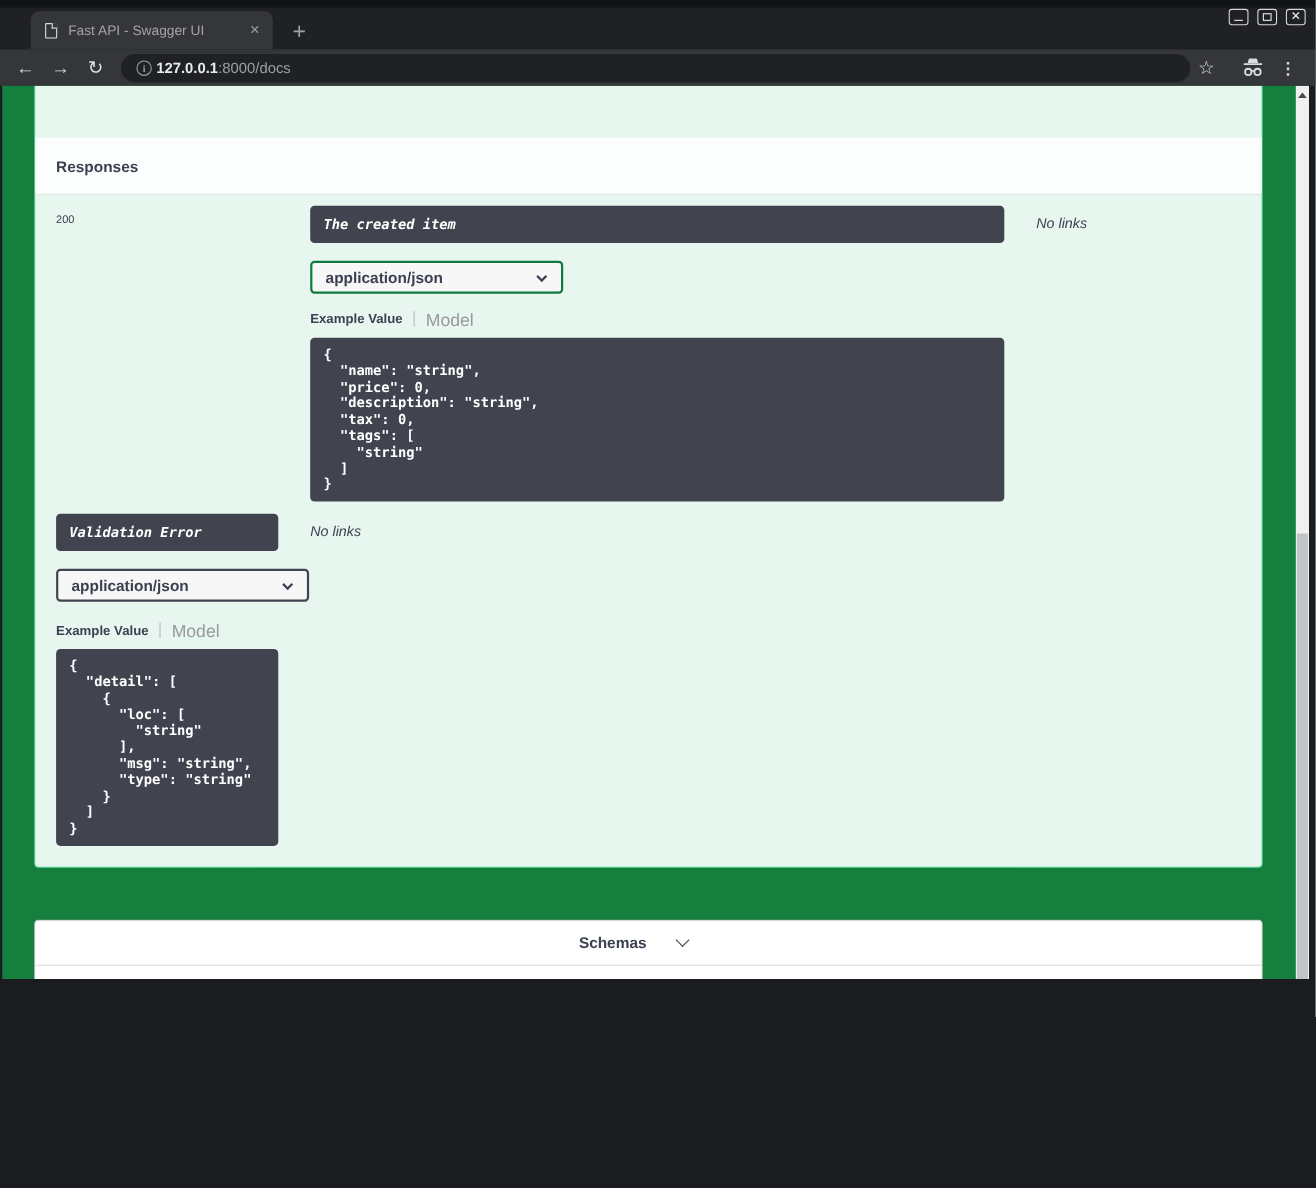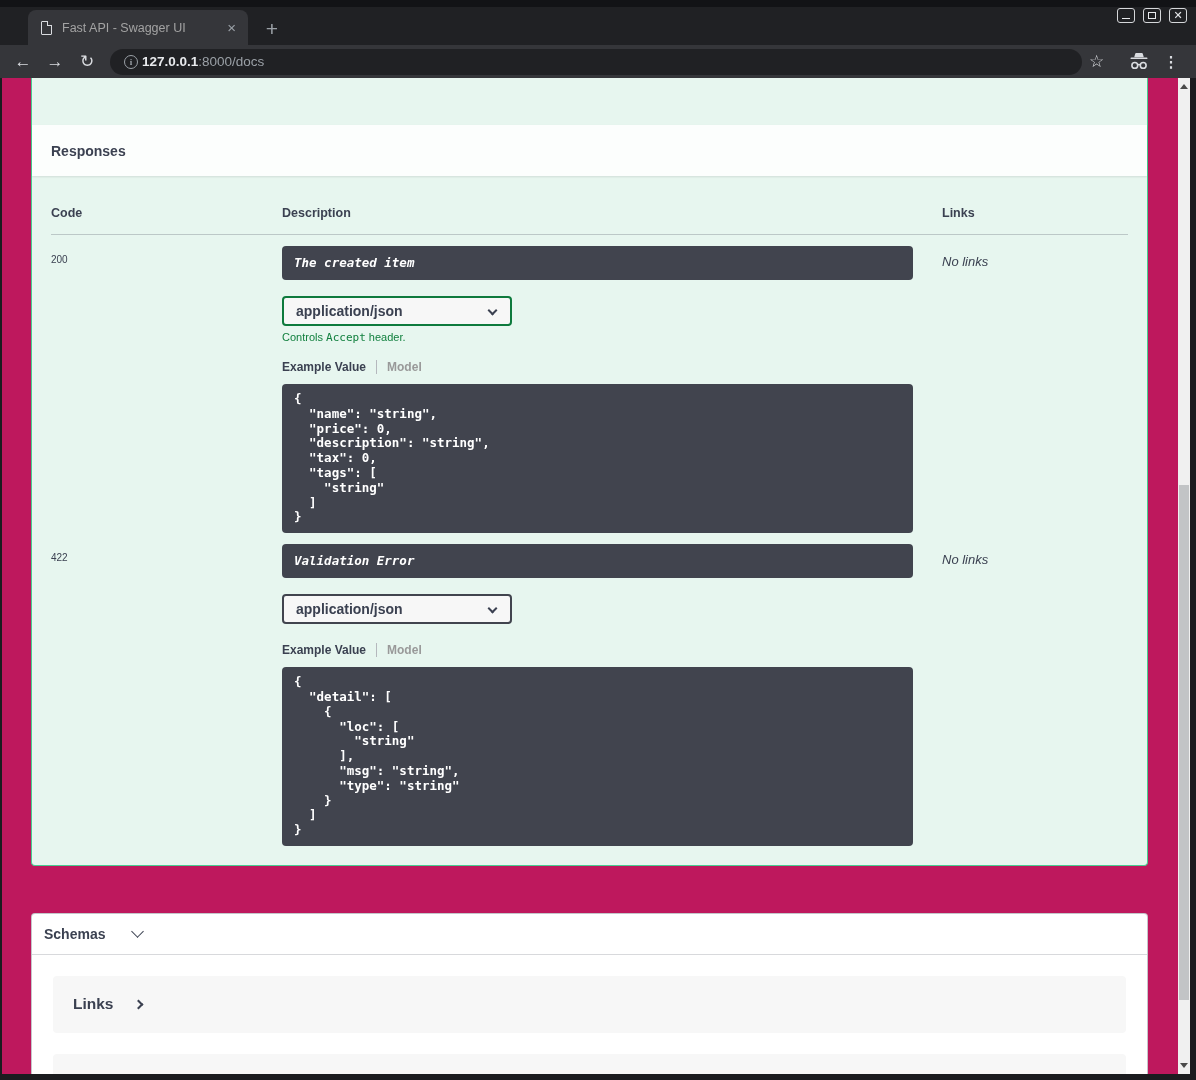--- a/index.html
+++ b/index.html
@@ -36,21 +36,21 @@
               font-size:9px; font-weight:bold; display:flex; align-items:center; justify-content:center;
               flex:none; font-family:"Liberation Serif", serif; }
   .url-text { margin-left:4px; font-size:13.5px; color:#9aa0a6; white-space:nowrap; }
   .url-text .host { color:#e8eaed; font-weight:bold; }
   .star-ico { position:absolute; left:1089px; color:#dadce0; font-size:17px; }
   .incog-ico { position:absolute; left:1128px; top:7px; }
   .menu-ico { position:absolute; left:1163px; color:#dadce0; font-size:15px; letter-spacing:0;
               width:16px; text-align:center; font-weight:bold; }
 
   
-  .page { position:relative; margin:0 6px 6px 2px; height:996px; background:#be185d; overflow:hidden; }
+  .page { position:relative; margin:0 6px 6px 2px; height:812px; background:#15803d; overflow:hidden; }
   .content { position:absolute; left:0; top:0; width:1176px; height:996px; overflow:hidden;
              padding:0 30px 0 29px; color:#3b4151; }
 
   
   .scrollbar { position:absolute; right:0; top:0; width:12px; height:996px; background:#f0f0f0; }
   .sb-thumb { position:absolute; left:1px; width:10px; top:407px; height:515px; background:#c2c4c6; }
   .sb-up, .sb-down { position:absolute; left:2px; width:0; height:0;
                      border-left:4px solid transparent; border-right:4px solid transparent; }
   .sb-up { top:6px; border-bottom:5px solid #4a4a4a; }
   .sb-down { bottom:6px; border-top:5px solid #4a4a4a; }
@@ -80,28 +80,28 @@
                         border:solid #3b4151; border-width:0 2px 2px 0; transform:rotate(45deg); }
   .sel-green { border:2px solid #0e7a3d; }
   .sel-dark { border:2px solid #41444e; }
   .accept-note { margin-top:5px; font-size:11px; color:#12803f; }
   .accept-note .mono { font-family:"DejaVu Sans Mono", monospace; }
   .tabs { display:flex; align-items:flex-start; height:15px; }
   .tabs.t200 { margin-top:16px; }
   .tabs.t422 { margin-top:19px; }
   .tab-example { font-size:12px; font-weight:bold; color:#3b4151; }
   .tab-divider { width:1px; height:14px; background:#b5b8bd; margin:0 10px; }
-  .tab-model { font-size:12px; color:#999;font-weight:bold; }
+  .tab-model { font-size:16px; color:#999; }
   pre.example { margin-top:9px; margin-right:29px; background:#41444e; border-radius:4px;
                 padding:8px 12px; color:#fff; font-family:"DejaVu Sans Mono", monospace;
                 font-size:12.5px; line-height:14.8px; font-weight:600; white-space:pre; }
 
   
   .schemas { margin-top:47px; border:1px solid rgba(59,65,81,.3); border-radius:4px; background:#fff; }
-  .schemas-header { height:41px; display:flex; align-items:center; justify-content:flex-start;
+  .schemas-header { height:41px; display:flex; align-items:center; justify-content:center;
                     padding:0 12px; border-bottom:1px solid rgba(59,65,81,.2);gap:28px; }
   .schemas-header h4 { font-size:14px; font-weight:bold; color:#3b4151; }
   .chev-down { width:9px; height:9px; border:solid #3b4151; border-width:0 1.5px 1.5px 0;
                transform:rotate(45deg); margin-right:28px; margin-top:-4px; }
   .models { padding:21px 21px 21px; }
   .model-row { background:#f7f7f7; border-radius:4px; height:57px; display:flex; align-items:center;
                padding:0 20px; margin-bottom:21px; }
   .model-row:last-child { margin-bottom:0; }
   .model-name { font-size:15.5px; font-weight:bold; color:#3b4151; }
   .chev-right { width:7px; height:7px; border:solid #3b4151; border-width:0 2px 2px 0;
@@ -156,55 +156,48 @@
 <div class="page">
   <div class="content">
 
     <div class="opblock">
       <div class="opblock-spacer"></div>
       <div class="section-header">
         <h4>Responses</h4>
       </div>
 
       <div class="resp-table">
-        <div class="thead">
-          <div>Code</div>
-          <div>Description</div>
-          <div>Links</div>
-        </div>
 
         <div class="rrow">
           <div class="code-cell">200</div>
           <div>
             <div class="desc-box">The created item</div>
             <div class="media-select sel-green">
               <span class="val">application/json</span>
               <span class="chev"></span>
             </div>
-            <div class="accept-note"><span>Controls </span><span class="mono">Accept</span><span> header.</span></div>
             <div class="tabs t200">
               <span class="tab-example">Example Value</span>
               <span class="tab-divider"></span>
               <span class="tab-model">Model</span>
             </div>
             <pre class="example">{
   "name": "string",
   "price": 0,
   "description": "string",
   "tax": 0,
   "tags": [
     "string"
   ]
 }</pre>
           </div>
           <div class="links-cell">No links</div>
         </div>
 
         <div class="rrow">
-          <div class="code-cell">422</div>
           <div>
             <div class="desc-box">Validation Error</div>
             <div class="media-select sel-dark">
               <span class="val">application/json</span>
               <span class="chev"></span>
             </div>
             <div class="tabs t422">
               <span class="tab-example">Example Value</span>
               <span class="tab-divider"></span>
               <span class="tab-model">Model</span>

